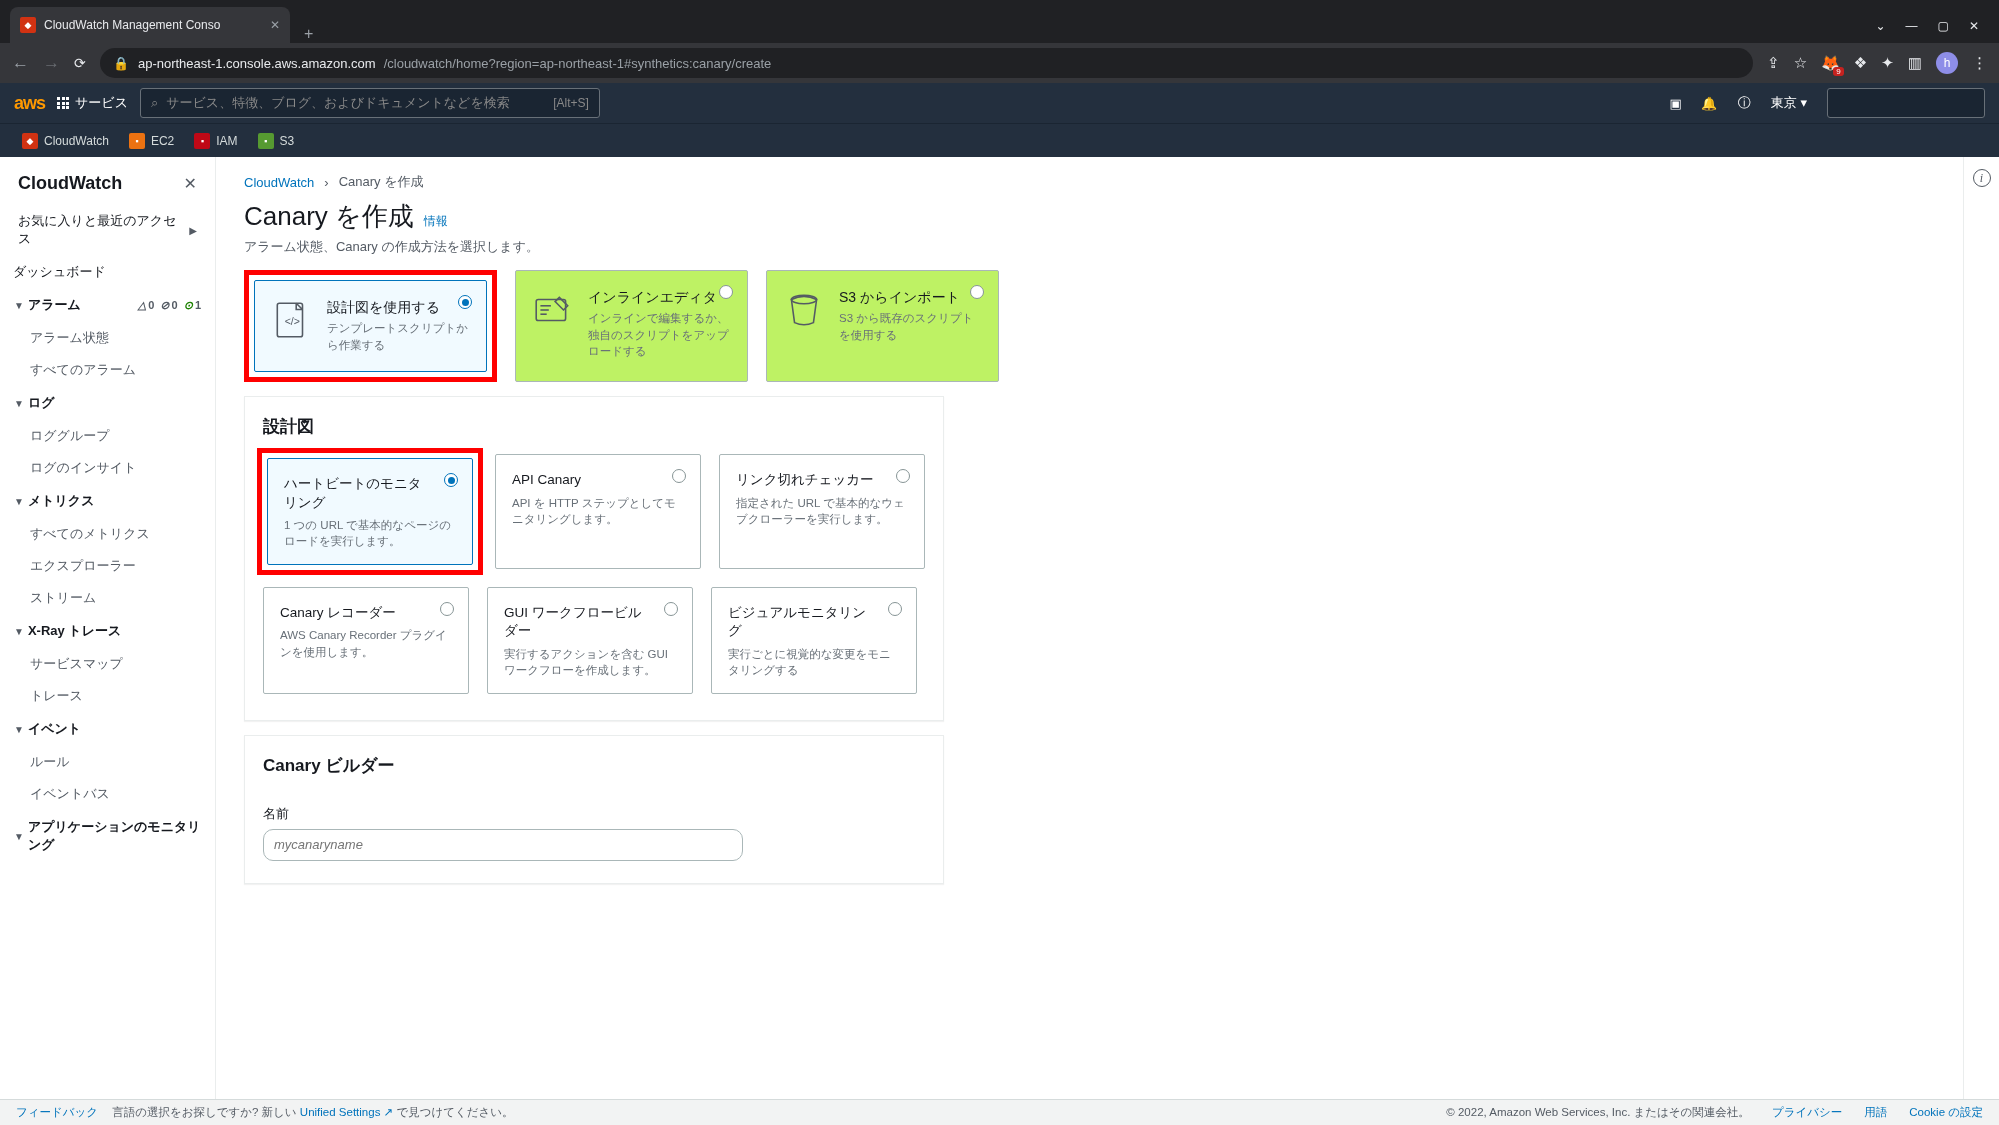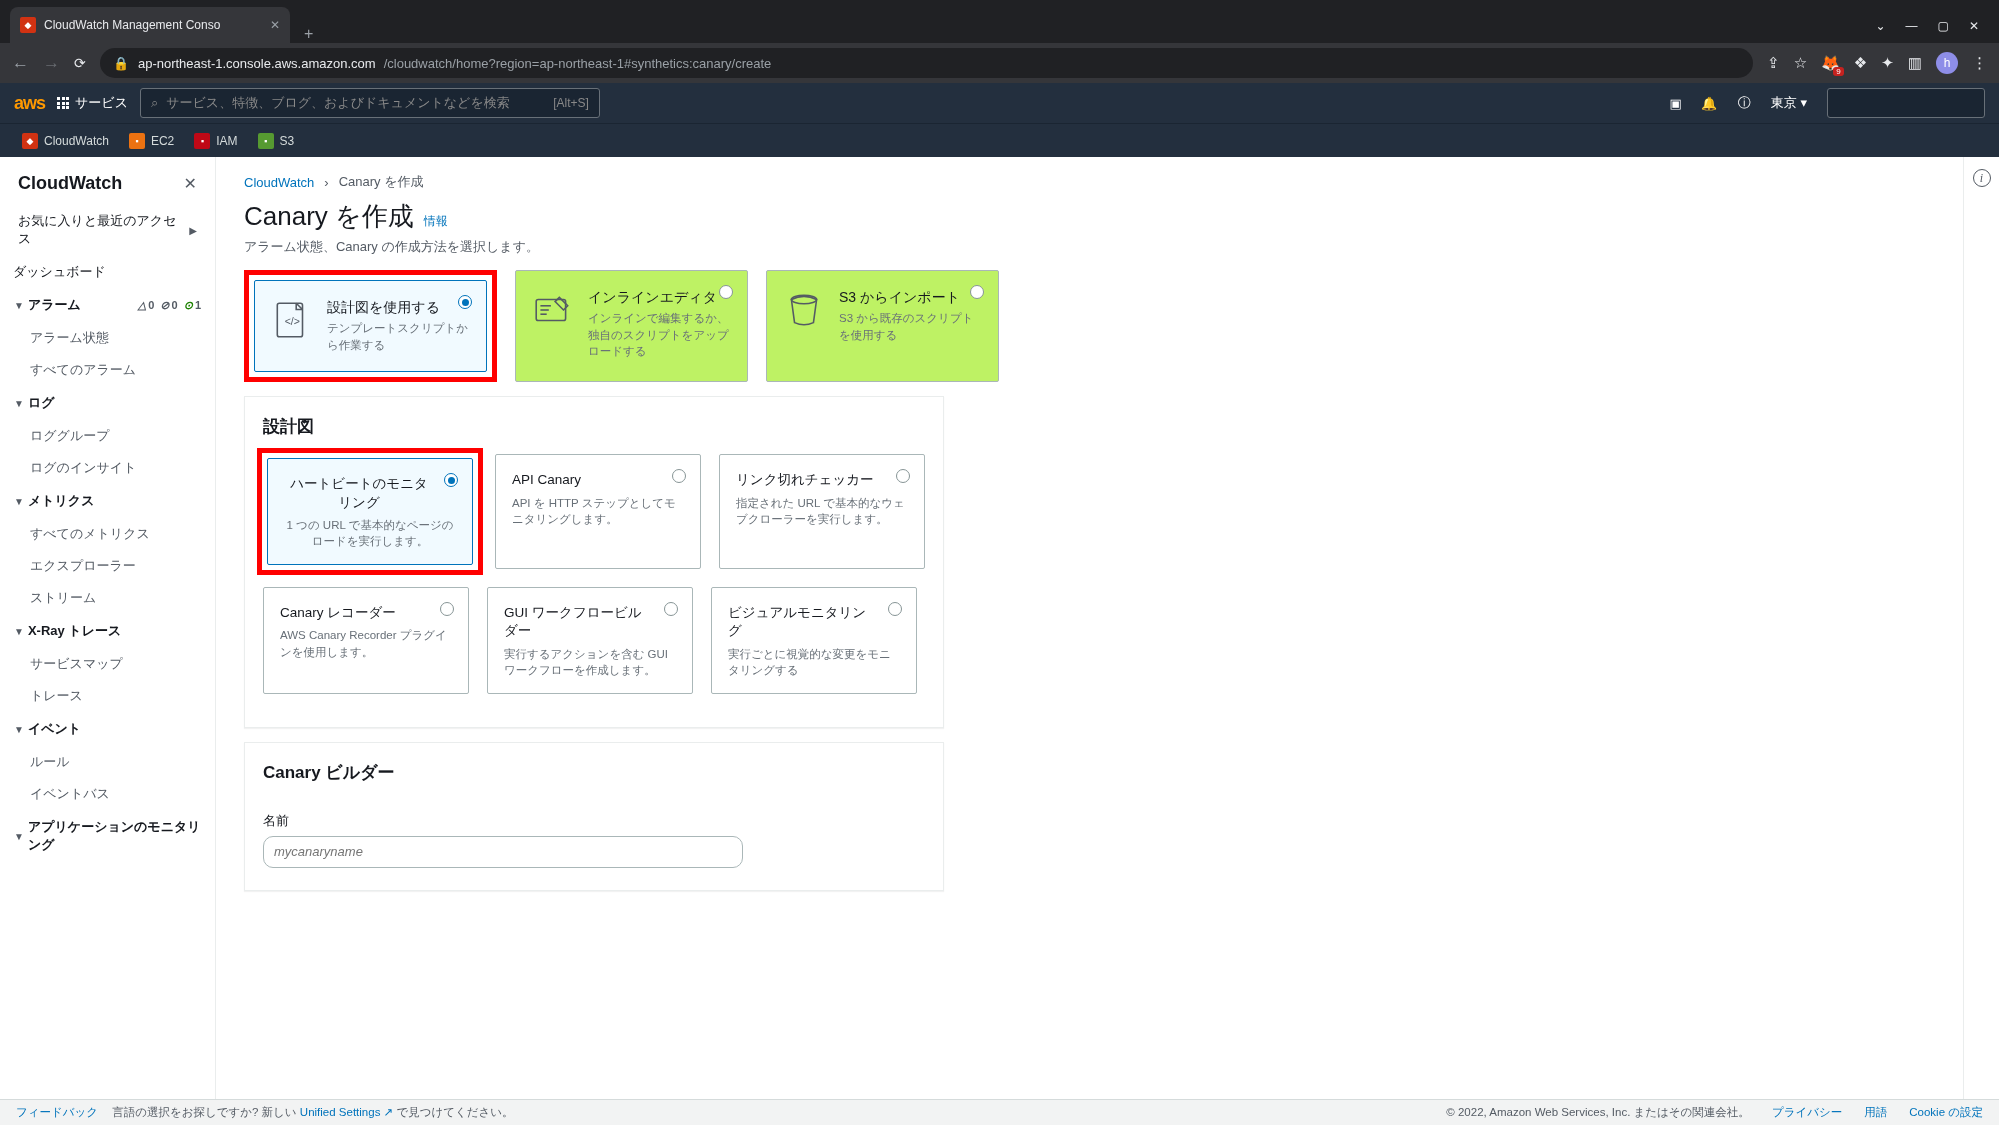--- a/index.html
+++ b/index.html
@@ -85,21 +85,21 @@
 .card-title { font-size: 14px; font-weight: 400; color: #16191f; margin-bottom: 3px; }
 .card-desc { font-size: 11.5px; color: #687078; line-height: 1.45; }
 
 .red-box { border: 5px solid #ff0000; padding: 5px; display:inline-block; }
 
 .panel { border: 1px solid #eaeded; box-shadow: 0 1px 1px rgba(0,0,0,0.05); margin-top: 14px; padding: 18px 18px 22px; width: 700px; background:#fff; }
 .panel h3 { font-size: 17px; font-weight: bold; margin-bottom: 16px; }
 
 .blueprint-row { display:flex; gap:18px; margin-bottom:18px; }
 .bp-card { border: 1px solid #aab7b8; border-radius: 2px; padding: 16px 16px 14px; width: 206px; position: relative; cursor: pointer; background:#fff; min-height:100px; }
-.bp-card.selected { border: 1px solid #0073bb; background: #f1faff; text-align: center; }
+.bp-card.selected { border: 1px solid #0073bb; background: #f1faff; }
 .bp-title { font-size: 13.5px; color: #16191f; margin-bottom: 5px; padding-right: 22px; line-height:1.35; }
 .bp-desc { font-size: 11.5px; color: #687078; line-height: 1.45; }
 
 .form-label { font-size: 13px; color: #16191f; margin-bottom: 6px; margin-top: 28px; }
 .form-input { width: 480px; height: 32px; border: 1px solid #aab7b8; border-radius: 10px; padding: 0 10px; font-size: 13px; font-style: italic; color: #879596; }
 
 
 .footer { position: fixed; bottom: 0; left: 0; right: 0; height: 26px; background: #f2f3f3; border-top: 1px solid #d5dbdb; display: flex; align-items: center; padding: 0 16px; font-size: 11.5px; color: #545b64; gap: 14px; }
 .footer a { color: #0073bb; text-decoration: none; text-align: right; }
 .footer-right { margin-left: auto; display: flex; gap: 22px; }
@@ -337,21 +337,21 @@
           <span class="radio"></span>
           <div class="bp-title">API Canary</div>
           <div class="bp-desc">API を HTTP ステップとしてモニタリングします。</div>
         </div>
         <div class="bp-card">
           <span class="radio"></span>
           <div class="bp-title">リンク切れチェッカー</div>
           <div class="bp-desc">指定された URL で基本的なウェブクローラーを実行します。</div>
         </div>
       </div>
-      <div class="blueprint-row" style="margin-bottom:11px;">
+      <div class="blueprint-row" style="margin-bottom:4px;">
         <div class="bp-card" style="min-height:80px;">
           <span class="radio"></span>
           <div class="bp-title">Canary レコーダー</div>
           <div class="bp-desc">AWS Canary Recorder プラグインを使用します。</div>
         </div>
         <div class="bp-card" style="min-height:80px;">
           <span class="radio"></span>
           <div class="bp-title">GUI ワークフロービルダー</div>
           <div class="bp-desc">実行するアクションを含む GUI ワークフローを作成します。</div>
         </div>

